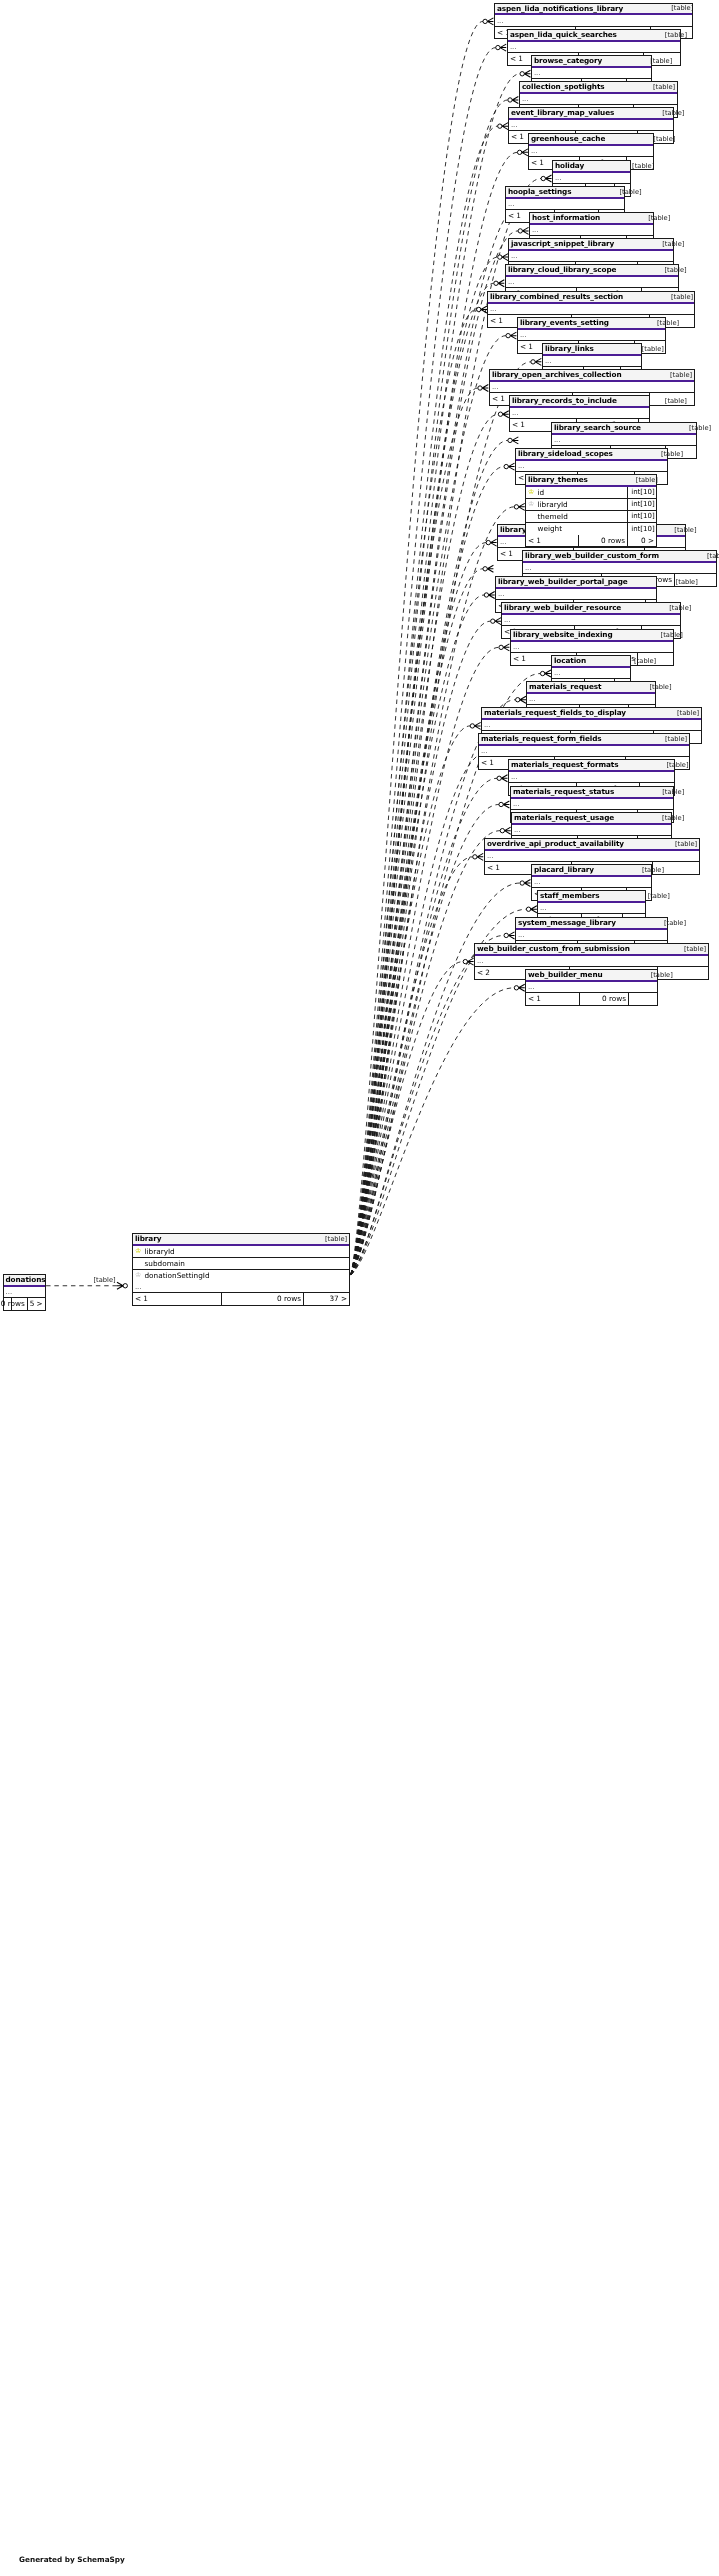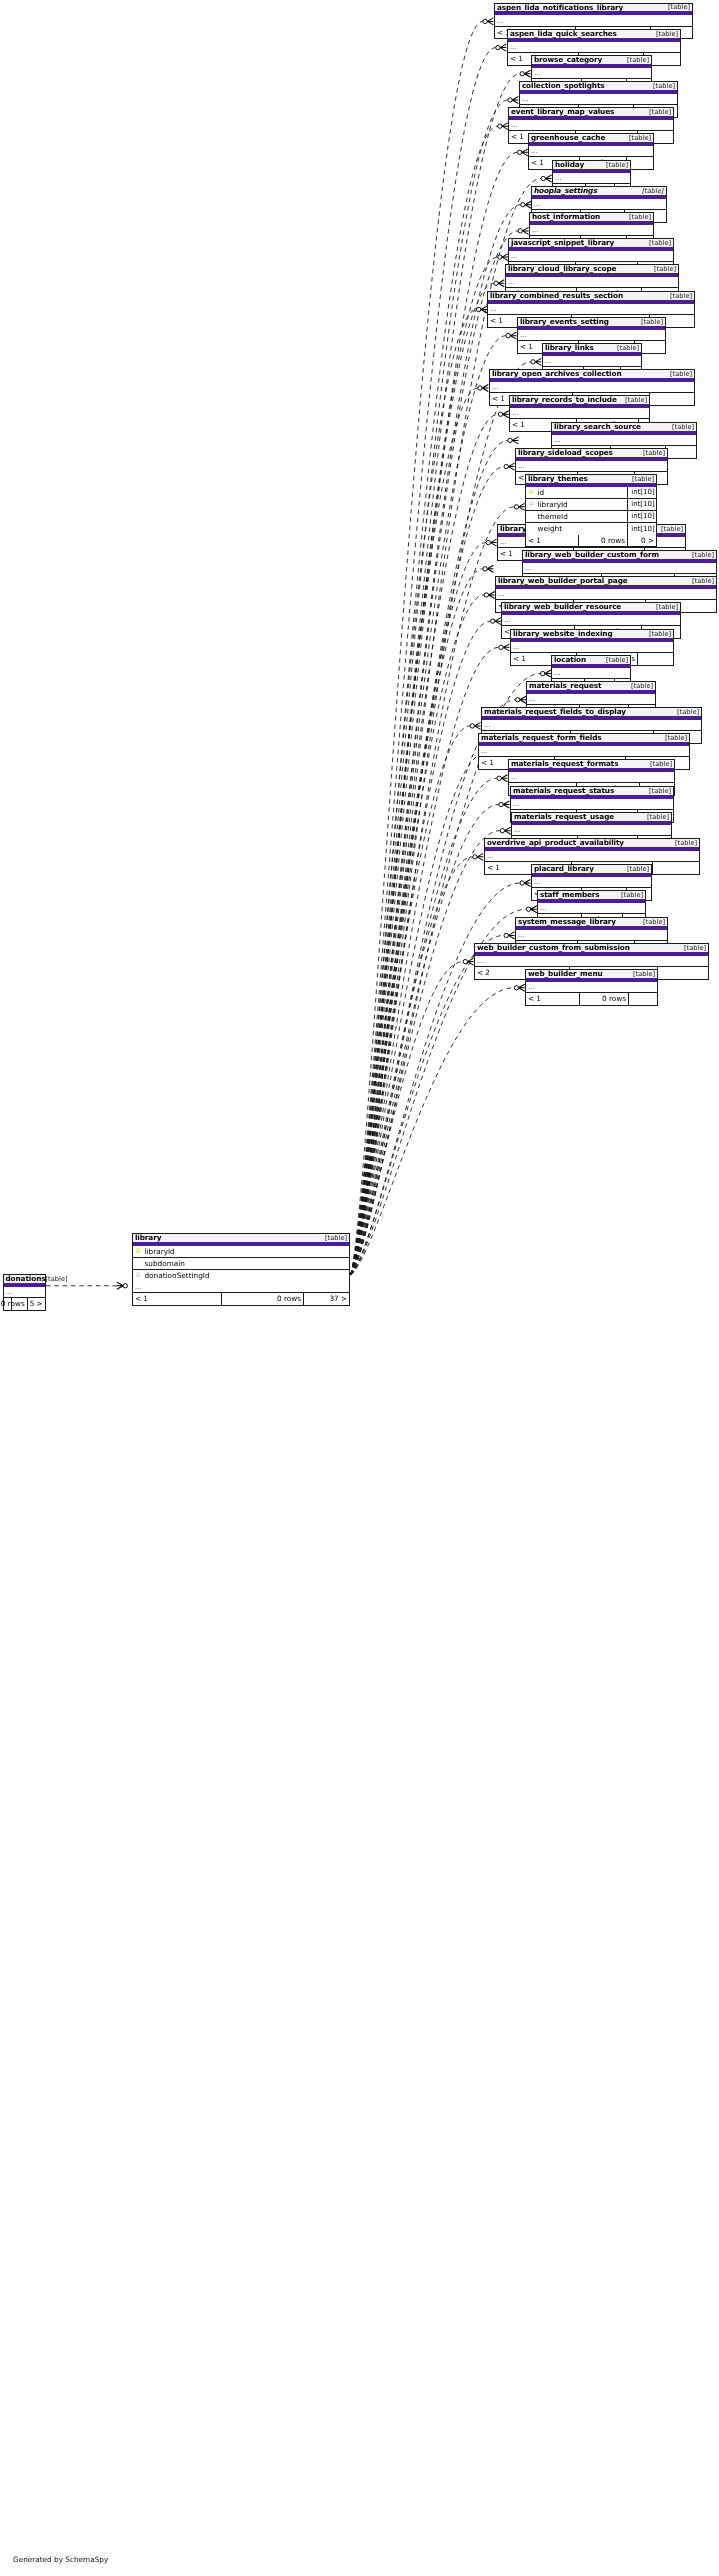--- a/index.html
+++ b/index.html
@@ -33,27 +33,28 @@
     position: absolute;
     box-sizing: border-box;
     border: 1px solid #1a1a1a;
     background: #ffffff;
     display: flex;
     flex-direction: column;
   }
   .tbl-head {
     box-sizing: border-box;
     background: #f4f4f4;
-    border-bottom: 4px solid #4c1d95;
+    border-bottom: 2px solid #4c1d95;
     height: 11.5px;
     display: flex;
     align-items: center;
     justify-content: space-between;
     padding: 0 1.9px;
     white-space: nowrap;
+    gap: 48px;
   }
   .tbl-name {
     font-weight: bold;
     font-size: 7.3px;
     color: #000000;
     letter-spacing: -0.1px;
   }
   .tbl-tag {
     font-size: 6.7px;
     color: #1a1a1a;
@@ -125,24 +126,25 @@
   .foot-rows {
     justify-content: flex-end;
     border-left: 0.8px solid #1a1a1a;
     border-right: 0.8px solid #1a1a1a;
   }
   .foot-children { justify-content: flex-end; }
   .key-pk { color: #d4d400; }
   .key-fk { color: #bbbbbb; }
   .footer-note {
     position: absolute;
-    left: 13px;
+    left: 19px;
     top: 2555px;
     font-size: 7.3px;
     color: #111;
+    font-weight: bold;
   }
 </style>
 </head>
 <body>
 
 <div id="canvas">
 
   <svg id="edges" viewBox="0 0 1127 4033" xmlns="http://www.w3.org/2000/svg">
       <g>
         <path d="M549,1996 C586.26,1839 662.85,33.5 756,33.5" stroke="#1a1a1a" stroke-width="1.4" fill="none" stroke-dasharray="7,6"></path>
@@ -490,21 +492,21 @@
           <span class="tbl-name">holiday</span>
           <span class="tbl-tag">[table]</span>
         </div>
         <div class="ellipsis-row">...</div>
         <div class="foot">
           <div class="foot-cell foot-parents" style="width:32px">&lt; 1</div>
           <div class="foot-cell foot-rows" style="width:30px">16 rows</div>
           <div class="foot-cell foot-children" style="flex:1"></div>
         </div>
       </div>
-      <div class="tbl" style="left: 531px; top: 186px; width: 136px; font-style: italic;">
+      <div class="tbl" style="left: 505px; top: 186px; width: 120px;">
         <div class="tbl-head">
           <span class="tbl-name">hoopla_settings</span>
           <span class="tbl-tag">[table]</span>
         </div>
         <div class="ellipsis-row">...</div>
         <div class="foot">
           <div class="foot-cell foot-parents" style="width:48px">&lt; 1</div>
           <div class="foot-cell foot-rows" style="width:45px">0 rows</div>
           <div class="foot-cell foot-children" style="flex:1"></div>
         </div>
@@ -646,21 +648,21 @@
           <span class="tbl-name">library_web_builder_custom_form</span>
           <span class="tbl-tag">[table]</span>
         </div>
         <div class="ellipsis-row">...</div>
         <div class="foot">
           <div class="foot-cell foot-parents" style="width:78px">&lt; 1</div>
           <div class="foot-cell foot-rows" style="width:74px">0 rows</div>
           <div class="foot-cell foot-children" style="flex:1"></div>
         </div>
       </div>
-      <div class="tbl" style="left: 495px; top: 576px; width: 222px;">
+      <div class="tbl" style="left: 495px; top: 576px; width: 162px;">
         <div class="tbl-head">
           <span class="tbl-name">library_web_builder_portal_page</span>
           <span class="tbl-tag">[table]</span>
         </div>
         <div class="ellipsis-row">...</div>
         <div class="foot">
           <div class="foot-cell foot-parents" style="width:77px">&lt; 1</div>
           <div class="foot-cell foot-rows" style="width:73px">0 rows</div>
           <div class="foot-cell foot-children" style="flex:1"></div>
         </div>

